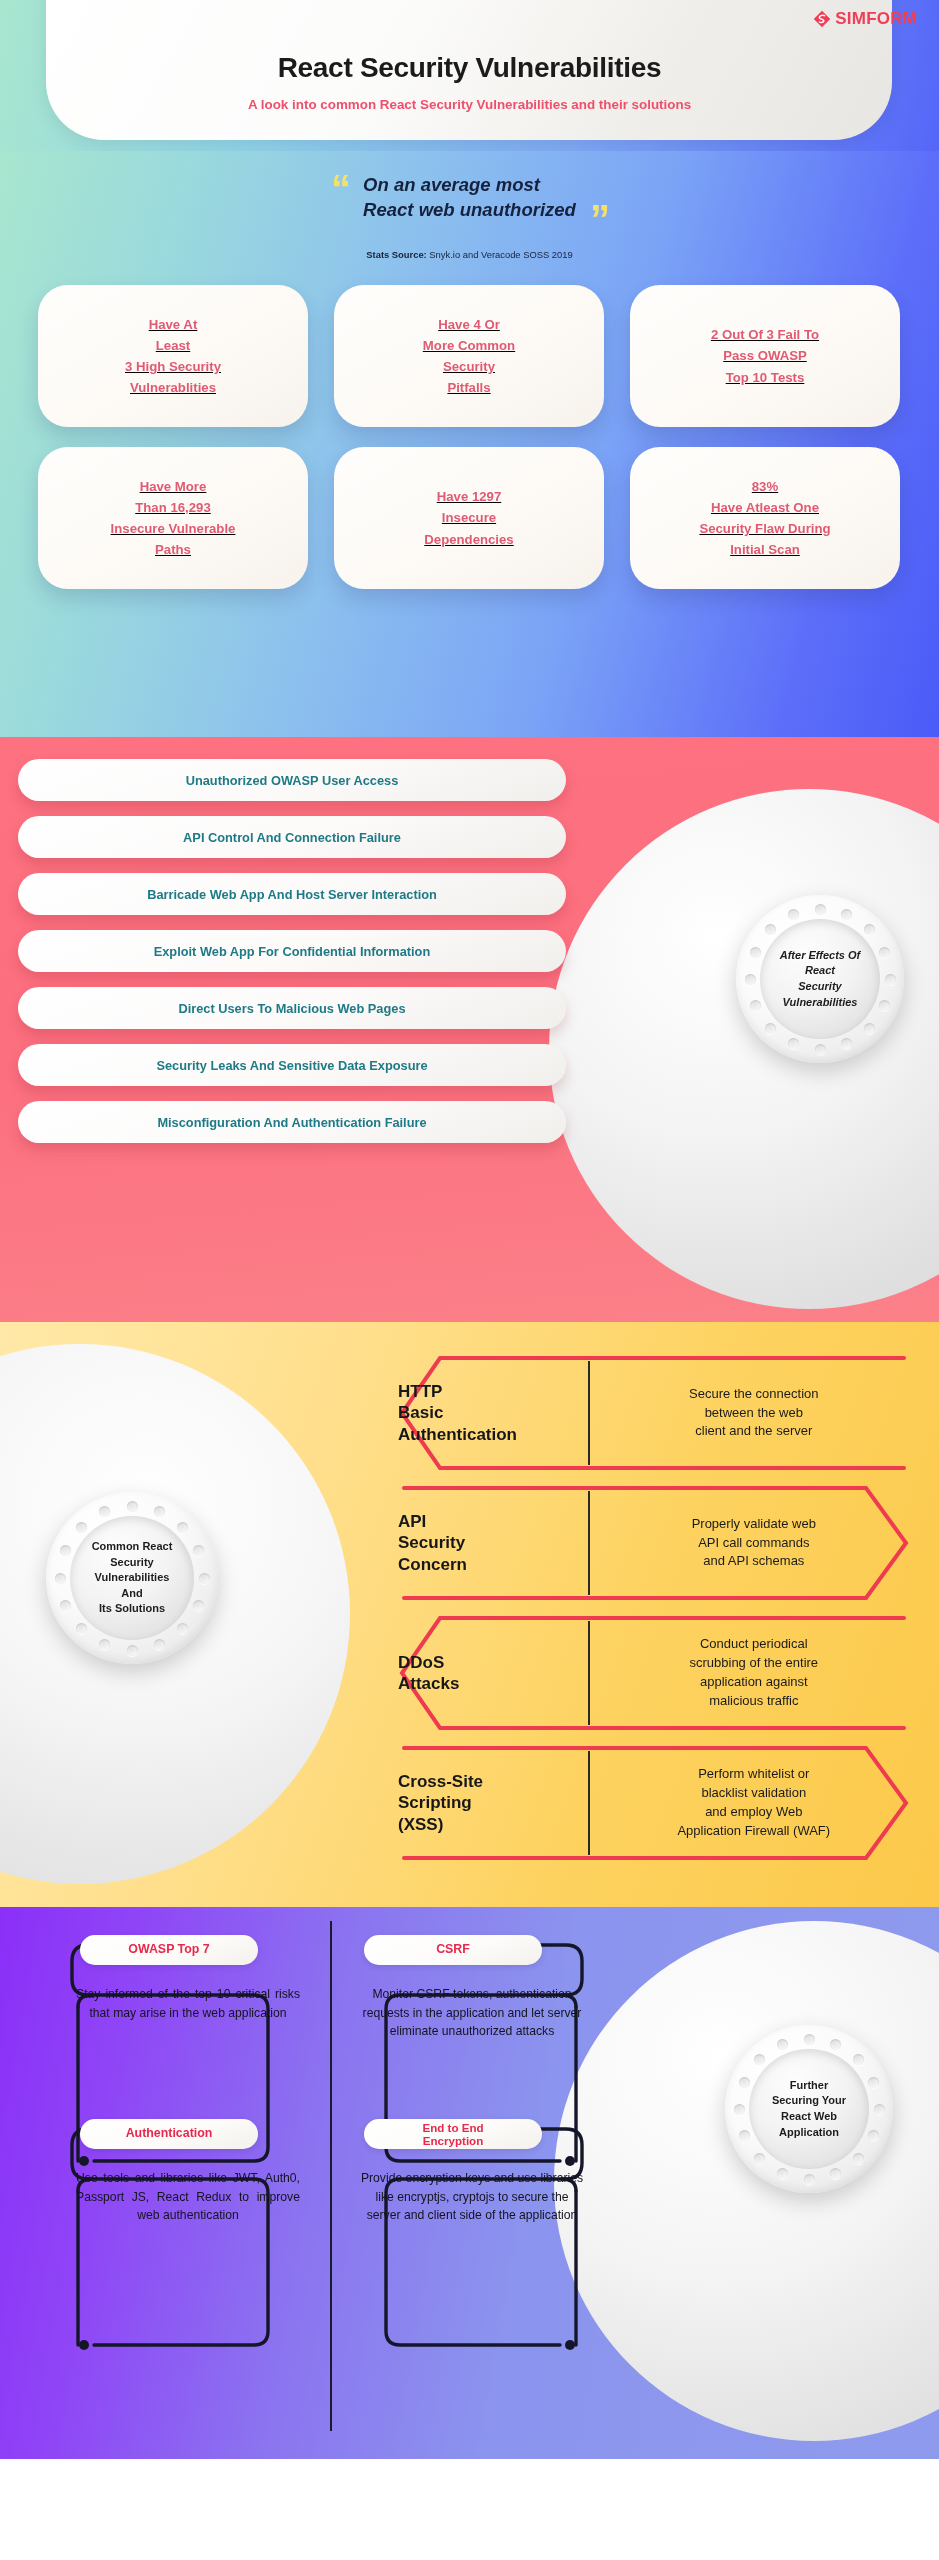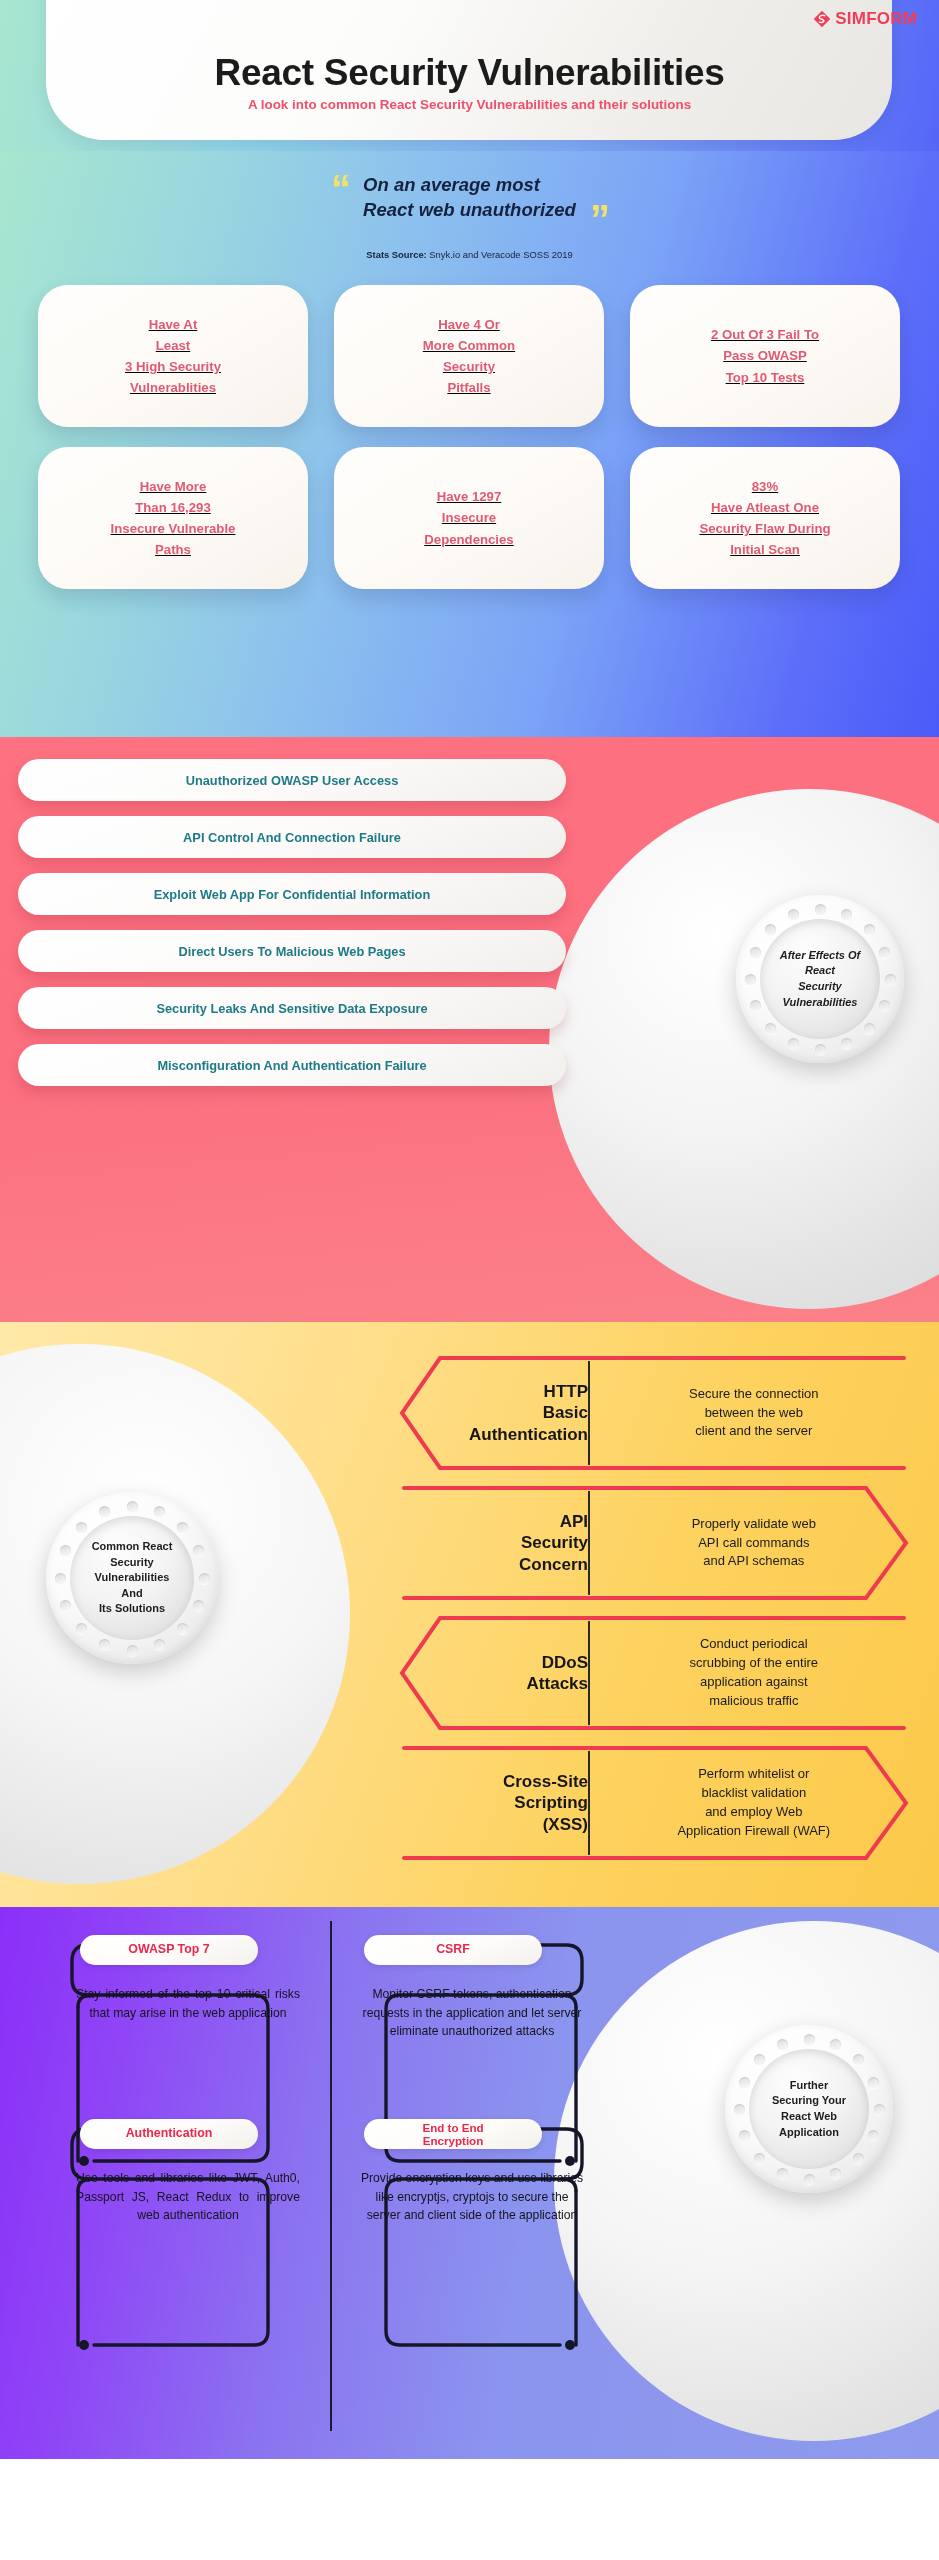--- a/index.html
+++ b/index.html
@@ -28,21 +28,21 @@
     left: 46px; top: -40px;
     width: 846px; height: 180px;
     border-radius: 0 0 58px 58px;
     background: linear-gradient(120deg, #ffffff 0%, #fcfcfb 40%, #f0eeea 72%, #e8e6e2 100%);
     box-shadow: 0 5px 18px rgba(0,0,0,0.08);
   }
   .header-title {
     position: absolute;
     left: 0; right: 0; top: 52px;
     text-align: center;
-    font-size: 37px;
+    font-size: 28px;
     font-weight: 700;
     color: #1b1b1b;
     letter-spacing: -0.3px;
   }
   .header-sub {
     position: absolute;
     left: 0; right: 0; top: 97px;
     text-align: center;
     font-size: 13.4px;
     font-weight: 700;
@@ -233,21 +233,21 @@
     width: 512px;
   }
   .sol-row {
     position: relative;
     display: flex;
     align-items: center;
     height: 130px;
   }
   .sol-title {
     width: 190px;
-    text-align: right;
+    text-align: left;
     font-size: 17px;
     font-weight: 700;
     color: #17171a;
     line-height: 1.24;
     z-index: 3;
   }
   .sol-sep {
     width: 1.6px;
     height: 104px;
     background: #2a2a2a;
@@ -420,20 +420,23 @@
       <div class="medallion-inner" style="width:120px;height:120px;">
         <div class="mtext" id="ae-medallion">After Effects Of<br>React<br>Security<br>Vulnerabilities</div>
       </div>
     </div>
     <div class="pills" id="ae-pills">
         <div class="pill">
           <span>Unauthorized OWASP User Access</span>
         </div>
         <div class="pill">
           <span>API Control And Connection Failure</span>
+        </div>
+        <div class="pill">
+          <span>Barricade Web App And Host Server Interaction</span>
         </div>
         <div class="pill">
           <span>Exploit Web App For Confidential Information</span>
         </div>
         <div class="pill">
           <span>Direct Users To Malicious Web Pages</span>
         </div>
         <div class="pill">
           <span>Security Leaks And Sensitive Data Exposure</span>
         </div>

